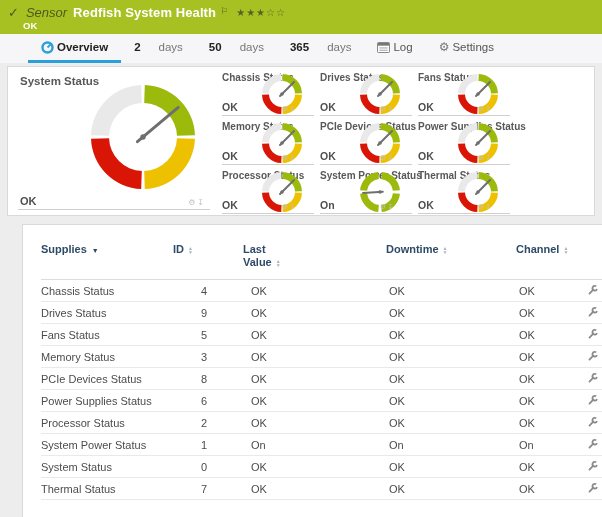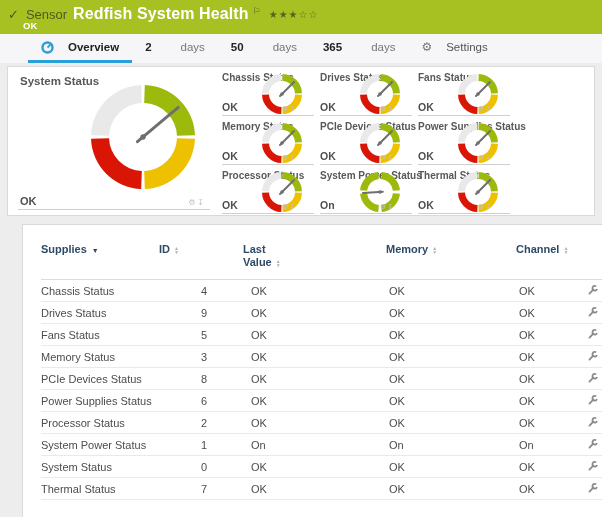--- a/index.html
+++ b/index.html
@@ -6,28 +6,28 @@
   html,body{width:602px;height:517px}
   body{
     background:#ededee;
     font-family:"Liberation Sans","DejaVu Sans",sans-serif;
     overflow:hidden;position:relative;
   }
   
   .sensor-header{height:34px;background:#a8c122;position:relative;color:#fff}
   .hline{display:flex;align-items:center;padding:5px 8px 0 8px}
   .check{color:#49571d;font-weight:bold;font-size:13px;margin-right:7px}
-  .kind{color:#4c5a20;font-size:13px;margin-right:6px}
-  .sensor-title{color:#fff;font-weight:bold;font-size:16px;letter-spacing:.1px}
+  .kind{font-style:italic;color:#4c5a20;font-size:13px;margin-right:6px}
+  .sensor-title{color:#fff;font-weight:bold;font-size:13px;letter-spacing:.1px}
   .flag{color:#4c5a20;font-size:9px;margin-left:4px;align-self:flex-start;margin-top:1px;cursor:pointer}
   .stars{color:#54622a;font-size:10px;letter-spacing:1px;margin-left:8px;cursor:pointer}
   .hstatus{position:absolute;left:23px;top:20px;font-size:9.5px;font-weight:bold;color:#fff}
   
   .tabbar{height:29px;background:#f6f6f8;display:flex;align-items:stretch;padding-left:28px;font-size:11.5px;color:#555}
-  .tab{display:flex;align-items:center;gap:14px;padding:0 13px;cursor:pointer;border-bottom:3px solid transparent}
+  .tab{display:flex;align-items:center;gap:3px;padding:0 13px;cursor:pointer;border-bottom:3px solid transparent}
   .tab.active{border-bottom-color:#2b9fd9;color:#222;font-weight:bold}
   .tab .num{font-weight:bold;color:#222}
   .tab .unit{color:#777;margin-left:15px}
   .tico{display:inline-flex;align-items:center}
   .gearchar{font-family:"DejaVu Sans",sans-serif;color:#777;font-size:12px;line-height:12px}
   
   .overview-panel{margin:3px 7px 0 7px;height:150px;background:#fff;border:1px solid #d9d9d9;
     display:flex;padding:2px 8px 2px 8px}
   .main-sec{position:relative;width:196px;height:144px;flex:none;margin-right:10px}
   .main-sec .gtitle{position:absolute;top:6px;left:4px;font-size:11.5px;font-weight:bold;color:#585858}
@@ -44,21 +44,21 @@
   .mini .gvalue{left:0;bottom:4px;font-size:10.5px}
   .mini .gicons{right:18px;bottom:4px;font-size:7px;letter-spacing:1px}
   
   .table-panel{margin:8px 0 0 22px;background:#fff;border:1px solid #d9d9d9;border-right:none;
     min-height:294px;padding:12px 0 10px 18px;width:580px}
   table{border-collapse:collapse;table-layout:fixed;width:562px}
   col.c-ch{width:118px}col.c-id{width:48px}col.c-last{width:139px}
   col.c-min{width:133px}col.c-max{width:92px}col.c-tools{width:32px}
   th{color:#2e4a67;font-size:11px;font-weight:bold;text-align:left;vertical-align:top;
     padding:6px 0 10px 0;border-bottom:1px solid #dcdcdc}
-  th.th-id{text-align:left}
+  th.th-id{text-align:center}
   th.th-min{padding-left:40px}
   th.th-max{padding-left:37px}
   .lastwrap{width:46px;margin-left:36px;display:inline-block;line-height:13px}
   .chsort{font-size:7px;color:#2e4a67;margin-left:5px;vertical-align:middle;cursor:pointer}
   .sort{display:inline-flex;flex-direction:column;vertical-align:middle;margin-left:4px;cursor:pointer}
   .sort b{font-weight:normal;font-size:5px;line-height:4.5px;color:#a9b3c0}
   td{font-size:11px;color:#4c4c4c;padding:4px 0 3px 0;border-bottom:1px solid #e9e9e9;height:21px}
   td.td-id{text-align:right}
   td.td-last{padding-left:44px}
   td.td-min{padding-left:43px}
@@ -96,20 +96,31 @@
   </div>
   <div class="tab">
     <span class="num">50</span>
     <span class="unit">days</span>
   </div>
   <div class="tab">
     <span class="num">365</span>
     <span class="unit">days</span>
   </div>
   <div class="tab">
+    <span class="tico">
+      <svg width="13" height="11" viewBox="0 0 14 12">
+          <rect x="0.5" y="0.5" width="13" height="11" rx="1" fill="#fff" stroke="#777"></rect>
+          <rect x="1" y="1" width="12" height="3" fill="#777"></rect>
+          <line x1="2.5" y1="6.5" x2="11.5" y2="6.5" stroke="#999"></line>
+          <line x1="2.5" y1="9" x2="11.5" y2="9" stroke="#999"></line>
+        </svg>
+    </span>
+    <span>Log</span>
+  </div>
+  <div class="tab">
     <span class="tico gearchar">⚙</span>
     <span>Settings</span>
   </div>
 </div>
 
 <div class="overview-panel">
   <div class="main-sec">
     <div class="gtitle">System Status</div>
     <svg width="112" height="112" id="main-gauge">
         <path d="M4.03 54.19 A52 52 0 0 1 54.19 4.03 L54.81 22.02 A34 34 0 0 0 22.02 54.81 Z" fill="#e9e9e9"></path>
@@ -267,21 +278,21 @@
       <tr>
         <th><span>Supplies</span><span class="chsort">▼</span></th>
         <th class="th-id"><span>ID</span><span class="sort">
               <b>▲</b>
               <b>▼</b>
             </span></th>
         <th><span class="lastwrap"><span>Last Value</span><span class="sort">
                 <b>▲</b>
                 <b>▼</b>
               </span></span></th>
-        <th class="th-min"><span>Memory</span><span class="sort">
+        <th class="th-min"><span>Downtime</span><span class="sort">
               <b>▲</b>
               <b>▼</b>
             </span></th>
         <th class="th-max"><span>Channel</span><span class="sort">
               <b>▲</b>
               <b>▼</b>
             </span></th>
         <th></th>
       </tr>
     </thead>

